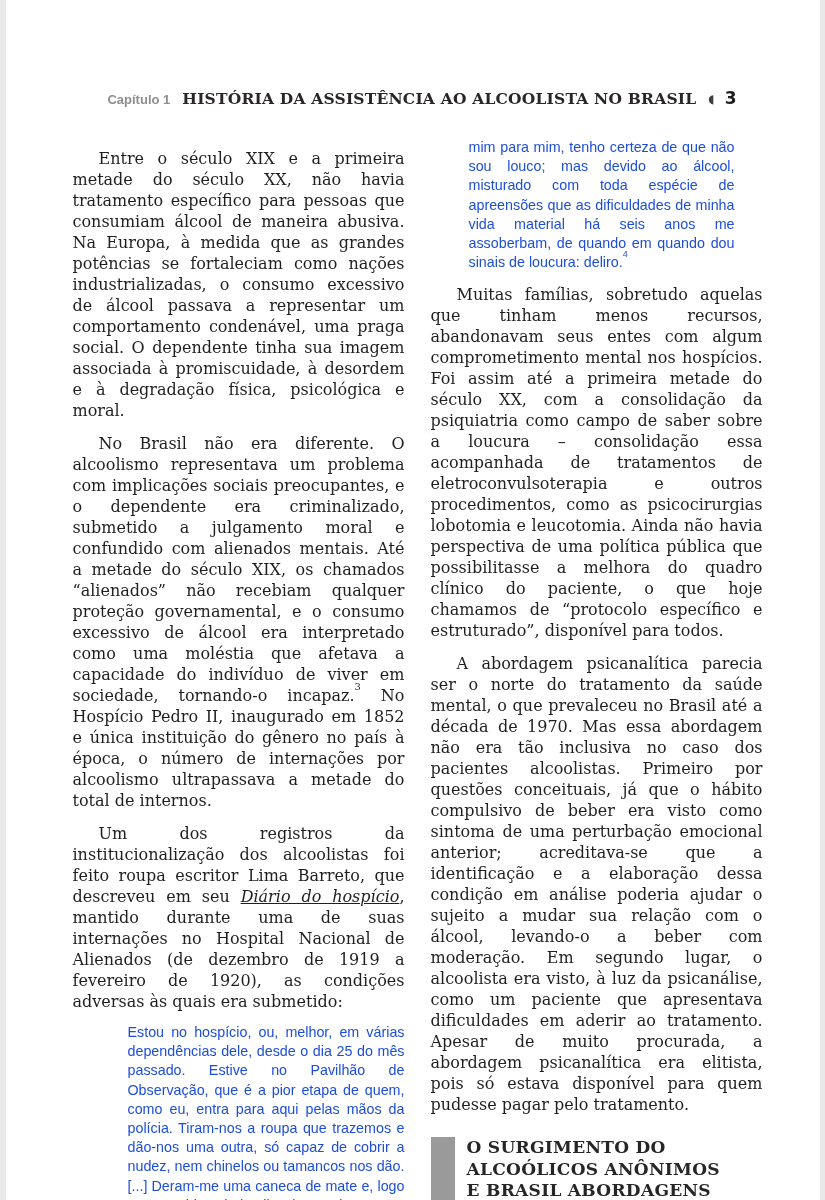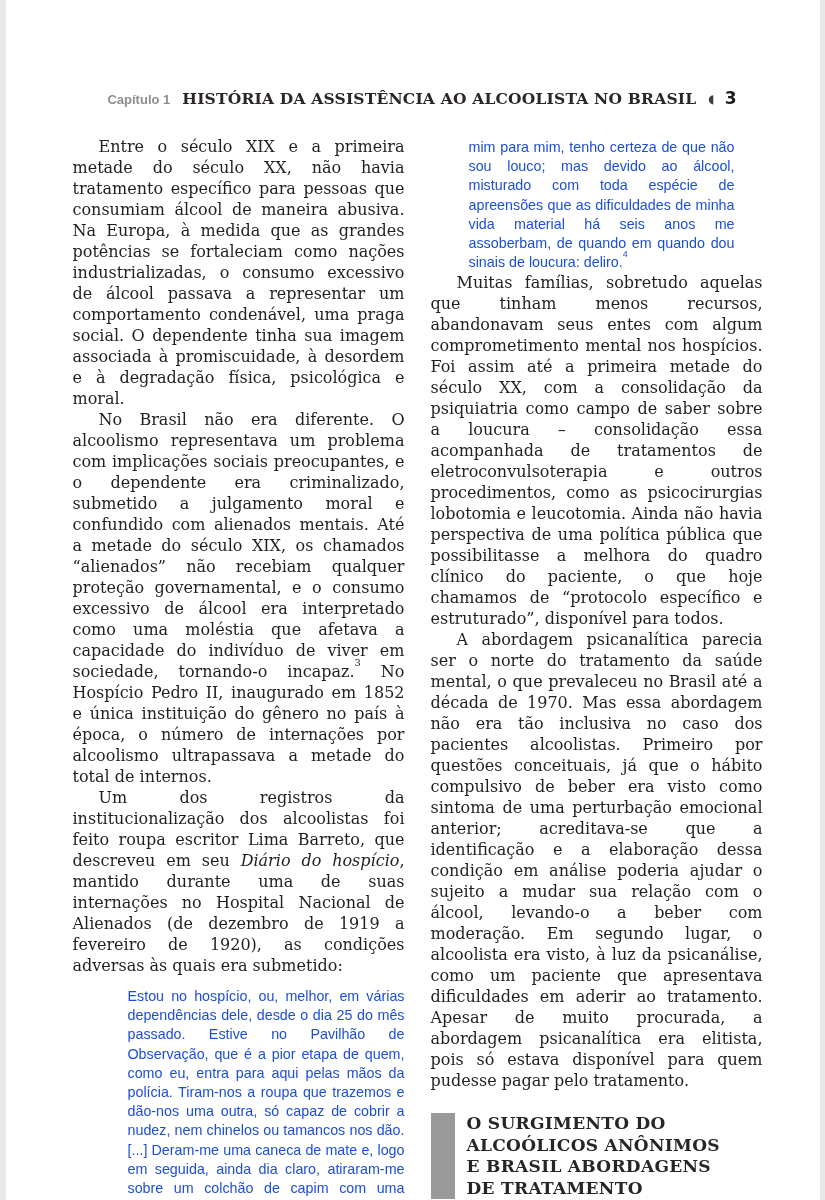--- a/index.html
+++ b/index.html
@@ -44,36 +44,36 @@
     left:67px;top:136px;width:690px;
     display:flex;gap:26px;
   }
   .col{width:332px;}
   .body-par{
     margin:0;
     font:16px/21px "DejaVu Serif",serif;
     color:#1f1f1f;
     text-align:justify;
   }
-  .body-par.indent{text-indent:26px;}
+  .body-par.indent{text-indent:26px;margin-top:12px;}
   .quote{
     margin:11px 0 0 55px;
     font:14.3px/19.2px "Liberation Sans",sans-serif;
     color:#1d4ed8;
     text-align:justify;
   }
   .col[data-column="right"] .quote{
     margin:2px 28px 0 38px;
   }
   sup{
     font-size:62%;
     line-height:0;
     position:relative;top:-0.45em;
   }
-  em{font-style:italic;}
+  em{font-style:italic;text-decoration:underline;}
   .sec-heading{
     display:flex;
     gap:12px;
     margin:22px 0 16px 0;
   }
   .bar{
     flex:none;
     width:24px;
     background:#9a9a9a;
   }

